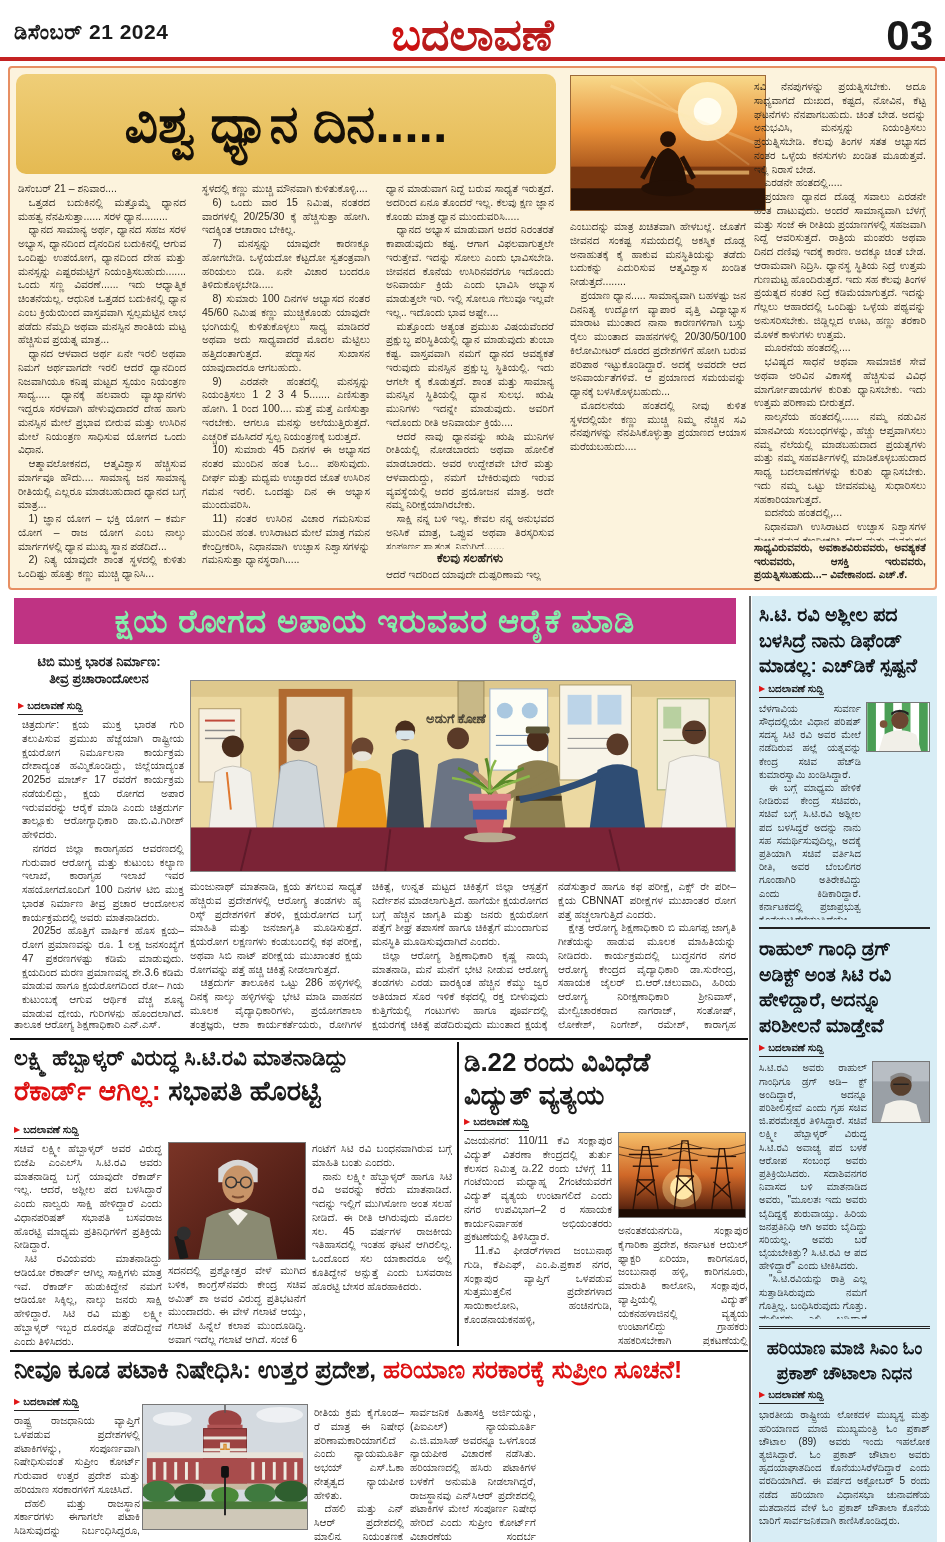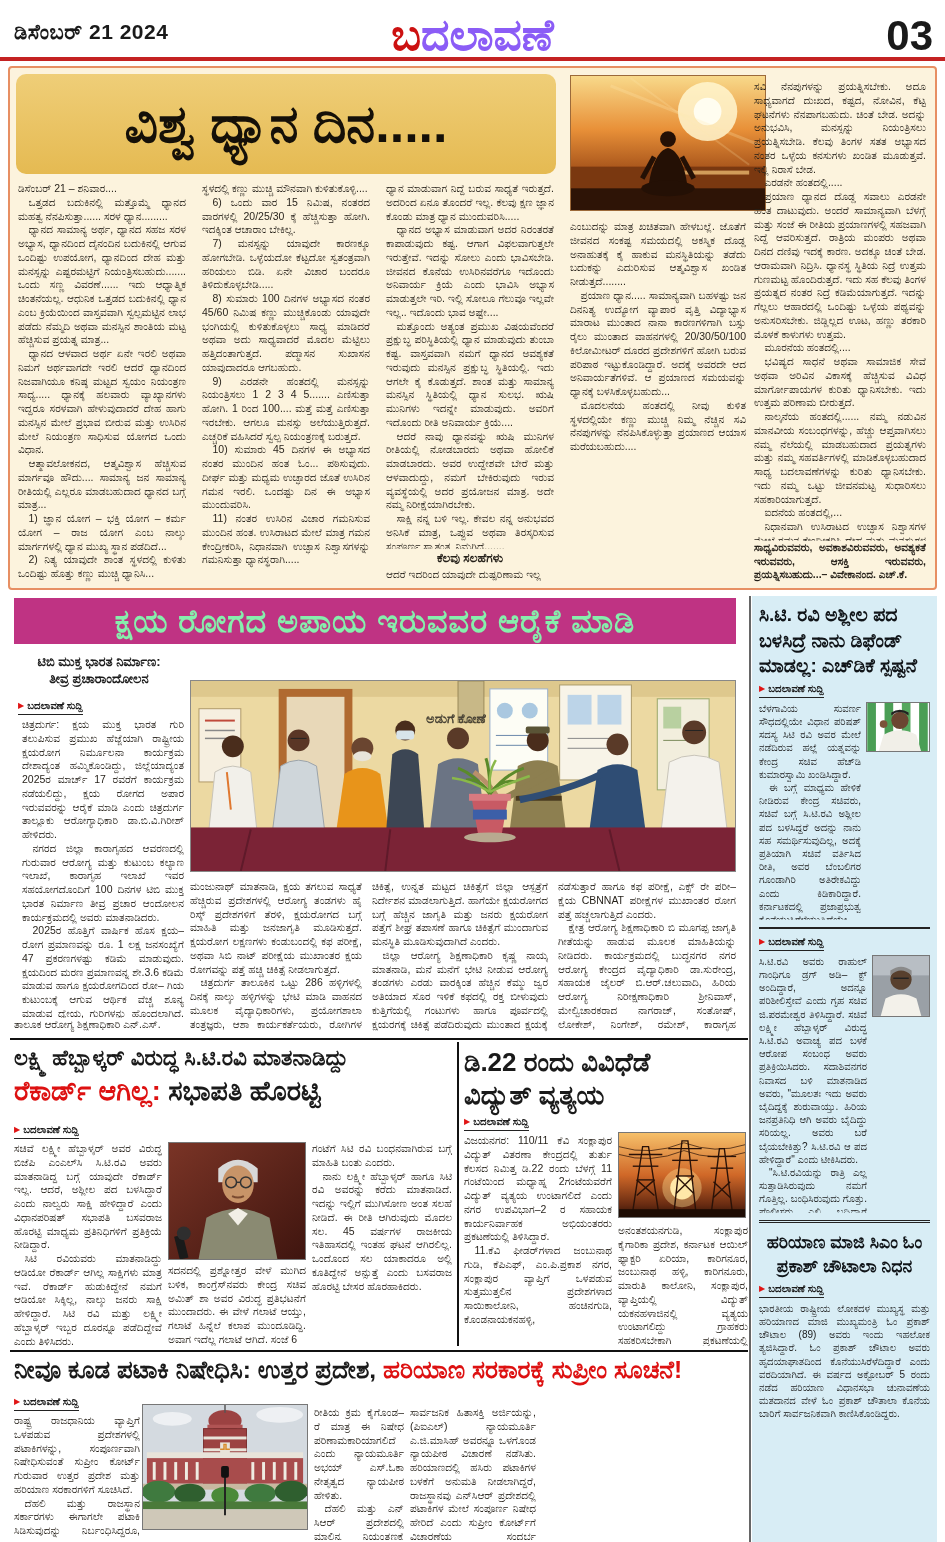--- a/index.html
+++ b/index.html
@@ -4,21 +4,21 @@
 <style>
   html,body{margin:0;padding:0;background:#e8e8e8;}
   *{box-sizing:border-box;}
   #page{position:relative;width:945px;height:1542px;background:#ffffff;overflow:hidden;
         font-family:"Liberation Sans","DejaVu Sans",sans-serif;color:#1a1a1a;margin:0 auto;}
   .abs{position:absolute;}
   
   .hdr-date{left:14px;top:20px;font-size:21px;font-weight:bold;letter-spacing:.5px;}
   .masthead{left:0;right:0;top:10px;text-align:center;font-size:44px;font-weight:bold;}
   .masthead .m-red{color:#cc1111;}
-  .masthead .m-blue{color:#8b5cf6;}
+  .masthead .m-blue{color:#b91c1c;}
   .pagenum{right:12px;top:12px;font-size:42px;font-weight:bold;}
   .hdr-rule{left:0;top:57px;width:945px;height:4px;background:#c42222;}
   
   .feature-box{left:8px;top:66px;width:929px;height:524px;background:#fcf3dd;
                border:2px solid #e78f63;border-radius:4px;}
   .feature-head{left:16px;top:74px;width:540px;height:100px;border-radius:10px;
                 background:linear-gradient(#efce78,#e5ba52);display:flex;align-items:center;
                 justify-content:center;font-size:52px;font-weight:bold;color:#151008;}
   .col{font-size:10.5px;line-height:1.31;text-align:justify;white-space:pre-line;
        overflow:hidden;color:#241f18;}
@@ -285,20 +285,21 @@
           <circle cx="17" cy="22" r="4" fill="#7a5238"></circle>
         </svg>
         <div class="sb-body">ಬೆಳಗಾವಿಯ ಸುವರ್ಣ ಸೌಧದಲ್ಲಿಯೇ ವಿಧಾನ ಪರಿಷತ್ ಸದಸ್ಯ ಸಿಟಿ ರವಿ ಅವರ ಮೇಲೆ ನಡೆದಿರುವ ಹಲ್ಲೆ ಯತ್ನವನ್ನು ಕೇಂದ್ರ ಸಚಿವ ಹೆಚ್‌ಡಿ ಕುಮಾರಸ್ವಾಮಿ ಖಂಡಿಸಿದ್ದಾರೆ.
  ಈ ಬಗ್ಗೆ ಮಾಧ್ಯಮ ಹೇಳಿಕೆ ನೀಡಿರುವ ಕೇಂದ್ರ ಸಚಿವರು, ಸಚಿವೆ ಬಗ್ಗೆ ಸಿ.ಟಿ.ರವಿ ಅಶ್ಲೀಲ ಪದ ಬಳಸಿದ್ದರೆ ಅದನ್ನು ನಾನು ಸಹ ಸಮರ್ಥಿಸುವುದಿಲ್ಲ, ಅದಕ್ಕೆ ಪ್ರತಿಯಾಗಿ ಸಚಿವೆ ವರ್ತಿಸಿದ ರೀತಿ, ಅವರ ಬೆಂಬಲಿಗರ ಗೂಂಡಾಗಿರಿ ಅತಿರೇಕವಿದ್ದು ಎಂದು ಕಿಡಿಕಾರಿದ್ದಾರೆ. ಕರ್ನಾಟಕದಲ್ಲಿ ಪ್ರಜಾಪ್ರಭುತ್ವ ಕೊನೆಯುಸಿರೆಳೆಯುತ್ತಿದೆಯೇ ಎನ್ನುವುದು ನನ್ನ ಅನುಮಾನ. ಪ್ರತಿಪಕ್ಷ ನಾಯಕರಿಗೇ ರಕ್ಷಣೆ ಇಲ್ಲ ಅಂದ್ಮೇಲೆ ವಿಧಾನಮಂಡಲದಲ್ಲಿ ಯಾರ ಭಾವಚಿತ್ರ ಹಿಡಿದರೇನು ಫಲ? ವಿಧಾನ ಪರಿಷತ್ ಸದಸ್ಯರಾದ ಸಿ.ಟಿ ರವಿ ಅವರ ಮೇಲೆ ಸುವರ್ಣಸೌಧದಲ್ಲಿಯೇ ಹಲ್ಲೆ ಯತ್ನ ನಡೆದಿರುವುದು ಖಂಡನೀಯ ಎಂದು ಅವರು ಹೇಳಿದ್ದಾರೆ.</div>
       </div>
     </div>
 
     <div class="sb-rule"></div>
 
     <div>
+      <div class="sb-head">ರಾಹುಲ್ ಗಾಂಧಿ ಡ್ರಗ್ ಅಡಿಕ್ಟ್ ಅಂತ ಸಿಟಿ ರವಿ ಹೇಳಿದ್ದಾರೆ, ಅದನ್ನೂ ಪರಿಶೀಲನೆ ಮಾಡ್ತೇವೆ</div>
       <div class="dateline" style="margin-top:4px;">
         <span class="dl-arrow">▶</span>
         <span>ಬದಲಾವಣೆ ಸುದ್ದಿ</span>
       </div>
       <div style="height:258px;overflow:hidden;">
         <svg class="sb-photo" width="58" height="62" viewBox="0 0 58 62">
           <rect width="58" height="62" fill="#9aa0a6"></rect>
           <rect width="58" height="20" fill="#b8bec4"></rect>
           <circle cx="29" cy="24" r="11" fill="#58402e"></circle>
           <path d="M18,20 Q29,10 40,20 L40,15 Q29,7 18,15 Z" fill="#8a8a8a"></path>

